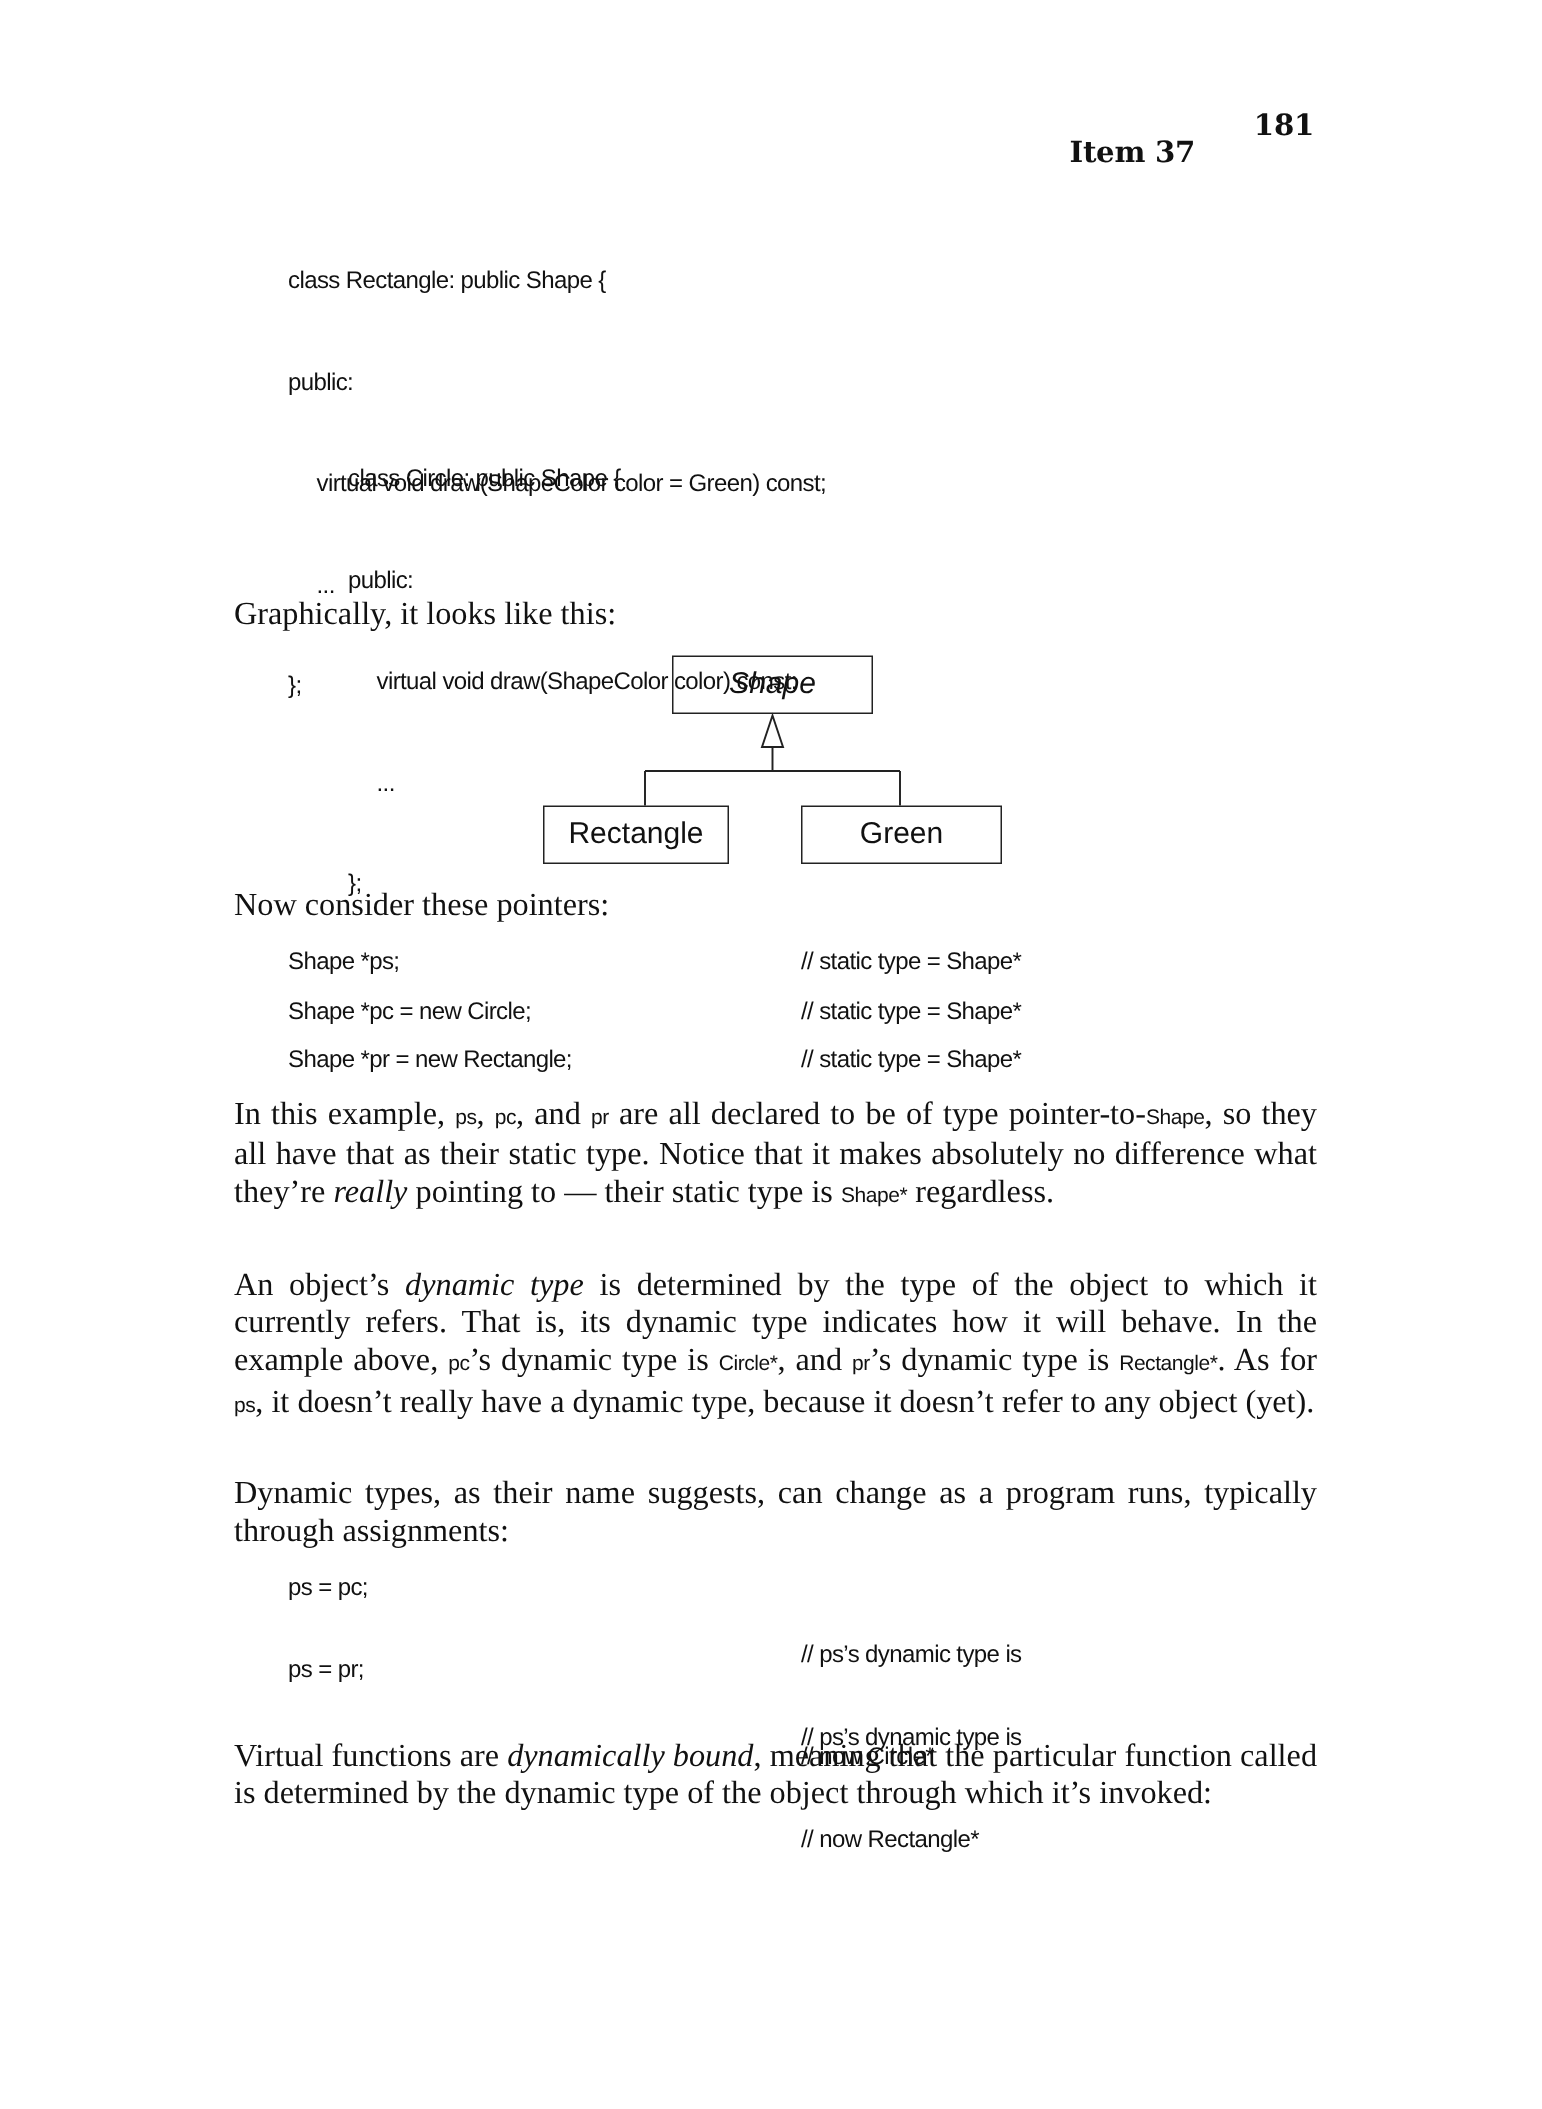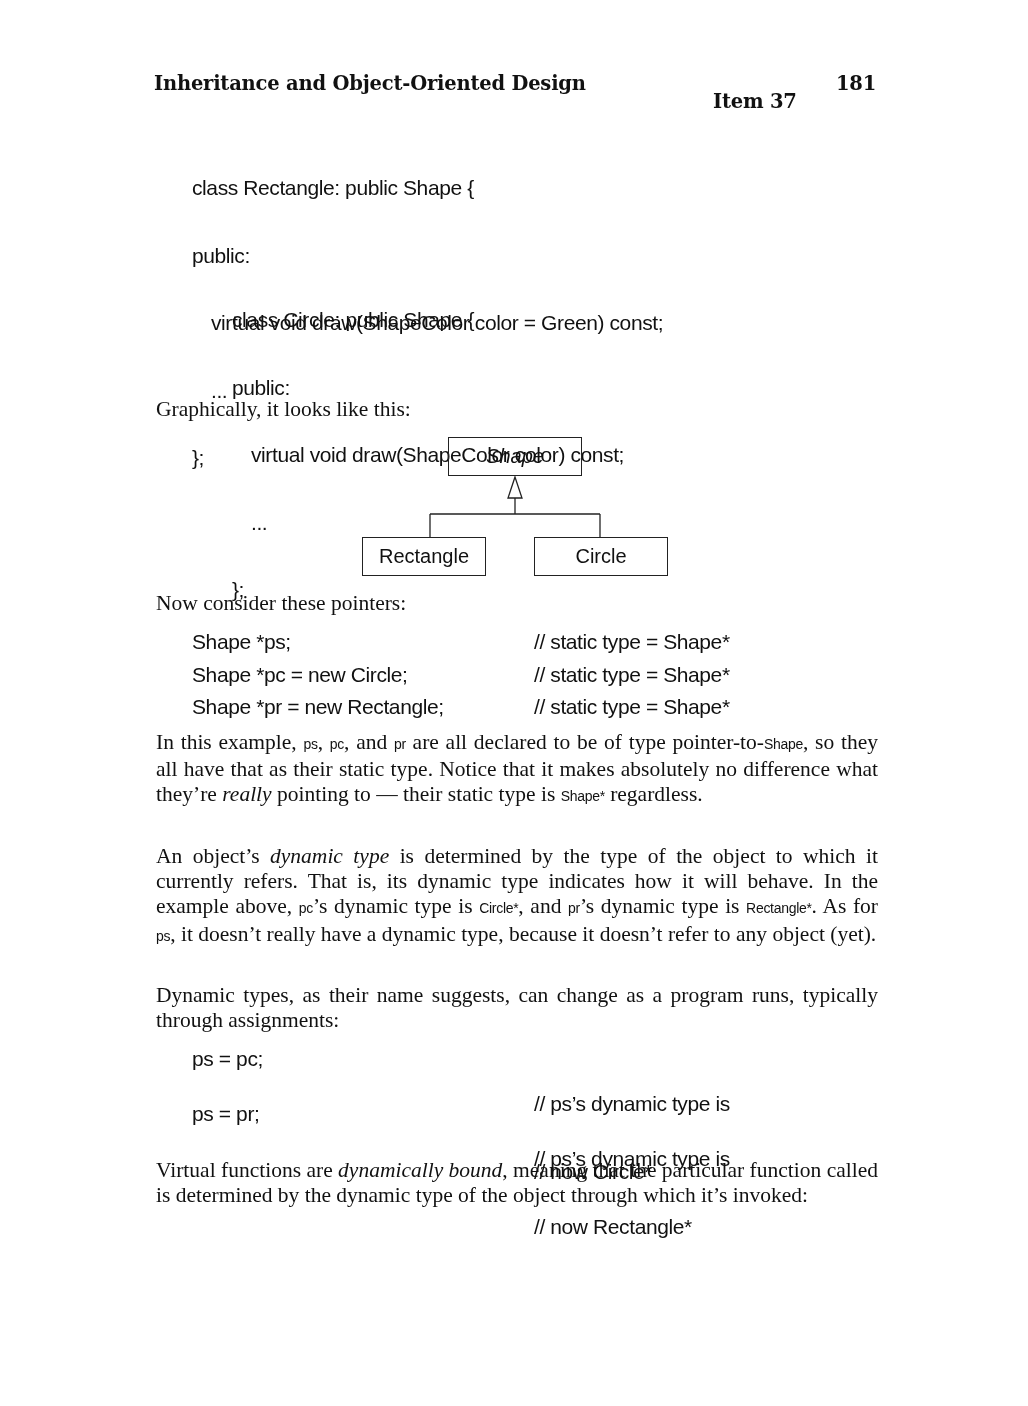--- a/index.html
+++ b/index.html
@@ -30,21 +30,21 @@
       font-weight: bold;
       font-size: 19.5px;
       letter-spacing: -0.2px;
     }
     .running-head .title { position: absolute; left: 0; top: 0; }
     .running-head .item { position: absolute; left: 559px; top: 18px; }
     .running-head .pageno { position: absolute; right: 0; top: 0; }
 
     .code {
       font-family: "Liberation Sans", sans-serif;
-      font-size: 21px;
+      font-size: 16px;
       letter-spacing: -0.4px;
       line-height: 22.5px;
       white-space: pre;
     }
     .code-block {
       position: absolute;
       left: 38px;
     }
     .code-line { height: 22.5px; }
     .indent { padding-left: 19px; }
@@ -103,21 +103,20 @@
     }
     .assign-row .lhs { position: absolute; left: 0; top: 0; }
     .assign-row .rhs { position: absolute; left: 342px; top: 0; }
   </style>
 </head>
 <body>
 
 <div class="page">
 
   <div class="running-head">
-    <span class="title">Inheritance and Object-Oriented Design</span>
     <span class="item">Item 37</span>
     <span class="pageno">181</span>
   </div>
 
   <div class="code-block code" style="top:132px;">
     <div class="code-line">class Rectangle: public Shape {</div>
     <div class="code-line">public:</div>
     <div class="code-line indent">virtual void draw(ShapeColor color = Green) const;</div>
     <div class="code-line indent">...</div>
     <div class="code-line">};</div>
@@ -140,21 +139,21 @@
 
       <line x1="153" y1="61" x2="153" y2="77" stroke="#222" stroke-width="1.3"></line>
 
       <line x1="68" y1="77" x2="238" y2="77" stroke="#222" stroke-width="1.3"></line>
 
       <line x1="68" y1="77" x2="68" y2="100" stroke="#222" stroke-width="1.3"></line>
       <line x1="238" y1="77" x2="238" y2="100" stroke="#222" stroke-width="1.3"></line>
     </svg>
     <div class="uml-box abstract" style="left:86px; top:0; width:134px; height:39px;">Shape</div>
     <div class="uml-box" style="left:0; top:100px; width:124px; height:39px;">Rectangle</div>
-    <div class="uml-box" style="left:172px; top:100px; width:134px; height:39px;">Circle</div>
+    <div class="uml-box" style="left:172px; top:100px; width:134px; height:39px;">Green</div>
   </div>
 
   <div class="prose" style="top:591px;">Now consider these pointers:</div>
 
   <div class="decl-row code" style="top:631px;">
     <span class="lhs">Shape *ps;</span>
     <span class="rhs">// static type = Shape*</span>
   </div>
   <div class="decl-row code" style="top:664px;">
     <span class="lhs">Shape *pc = new Circle;</span>

